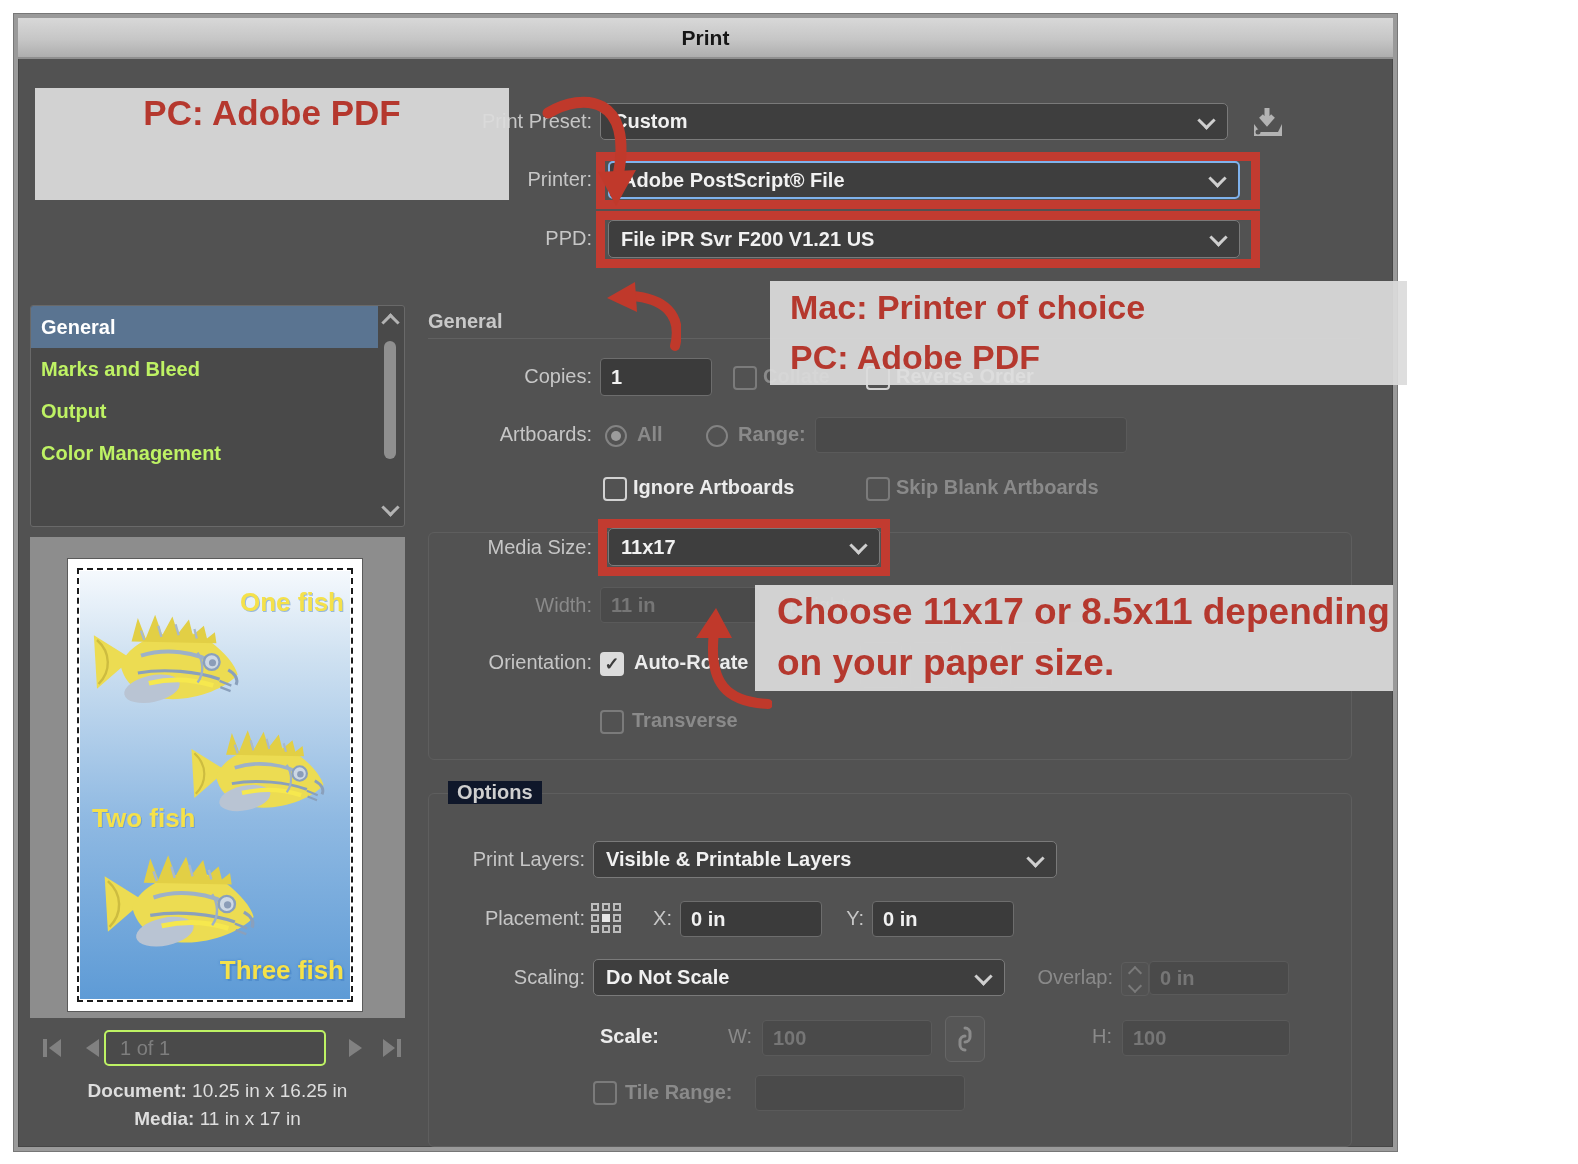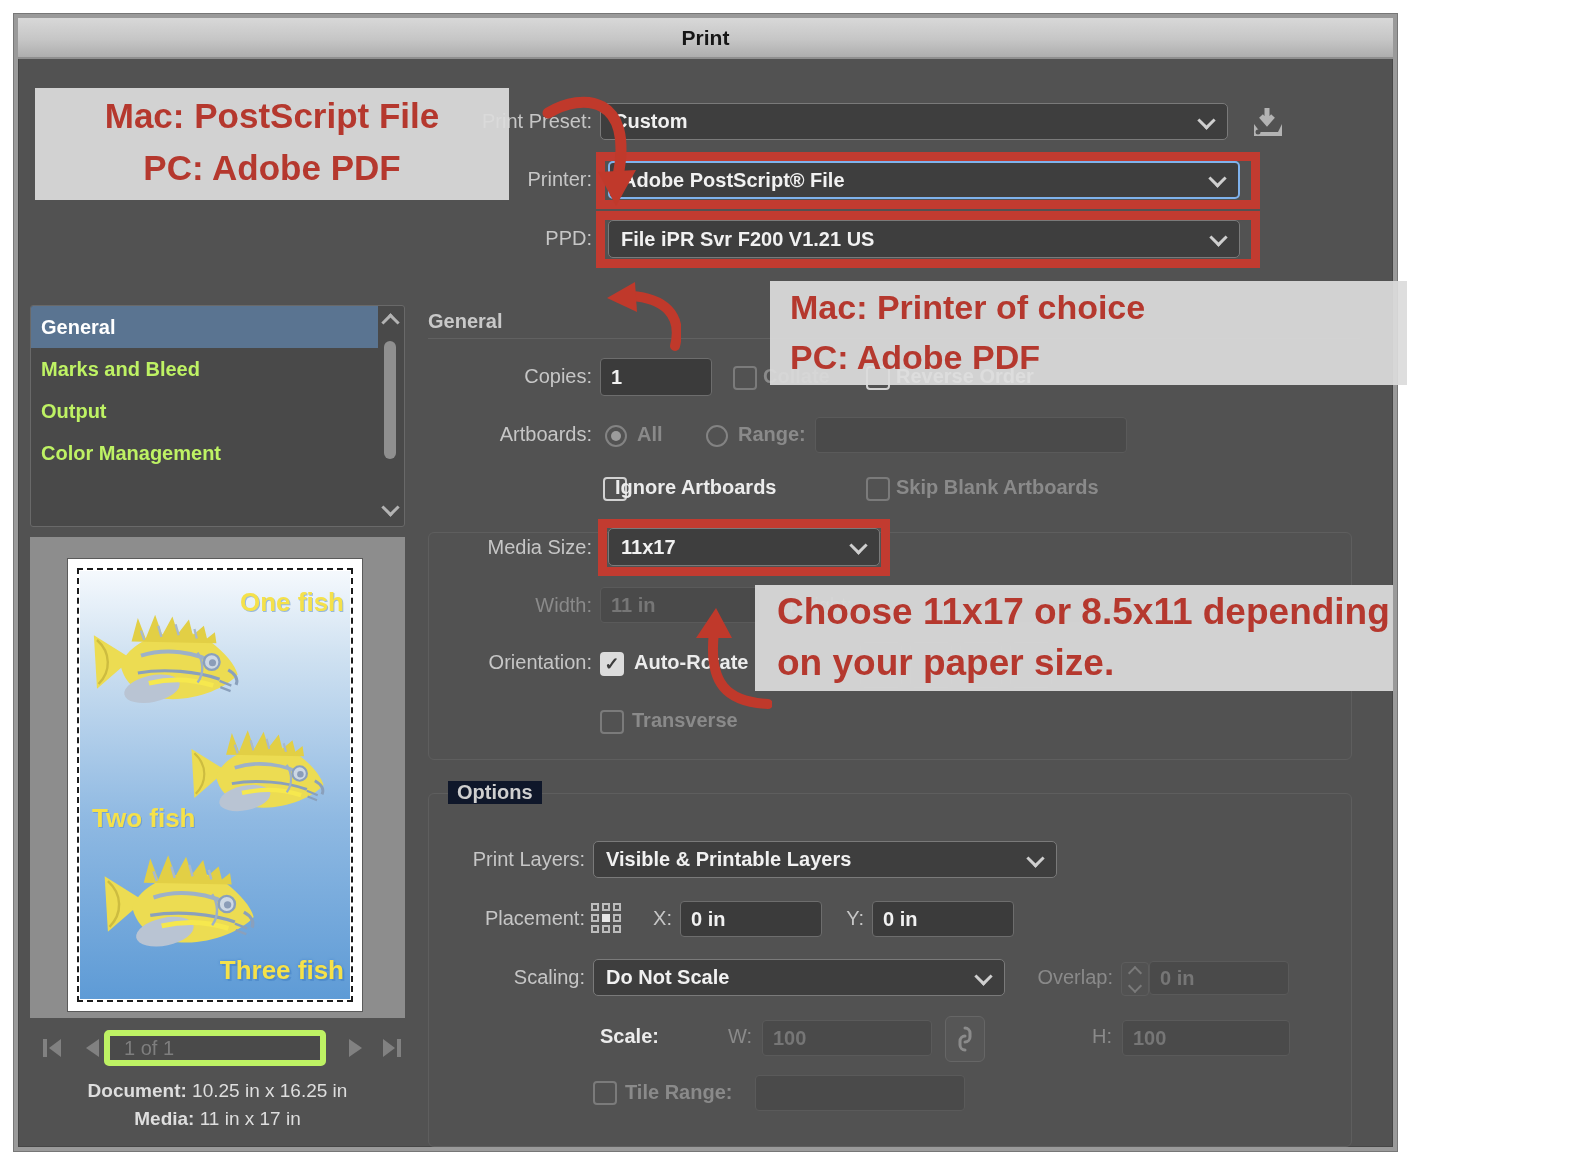--- a/index.html
+++ b/index.html
@@ -48,21 +48,21 @@
   
   .preview{position:absolute;left:12px;top:519px;width:375px;height:481px;background:#8d8d8d;}
   .sheet{position:absolute;left:38px;top:22px;width:294px;height:452px;background:#ffffff;box-shadow:0 0 0 1px #5a5a5a;}
   .dash{position:absolute;left:9px;top:9px;right:9px;bottom:9px;border:2px dashed #1b1b1b;}
   .art{position:absolute;left:12px;top:12px;right:12px;bottom:12px;
        background:linear-gradient(180deg,#f5f9fd 0%,#cfe1f1 20%,#8fb9e2 58%,#5e9bd6 100%);overflow:hidden;}
   .fishlab{position:absolute;font-size:26px;font-weight:700;color:#f5e14a;text-shadow:1px 1px 0 rgba(90,140,200,0.55);white-space:nowrap;}
   .fish{position:absolute;}
   
   .nav-ic{position:absolute;width:24px;height:24px;opacity:0.55;}
-  .pagefield{position:absolute;left:86px;top:1012px;width:222px;height:36px;background:#4a4a4a;border:6px solid #bef264;
+  .pagefield{position:absolute;left:86px;top:1012px;width:222px;height:36px;background:#4a4a4a;border:2px solid #bef264;
              border-radius:5px;color:#7e7e7e;font-size:20px;display:flex;align-items:center;padding-left:14px;box-sizing:border-box;}
   .docinfo{position:absolute;left:12px;width:375px;text-align:center;font-size:19px;color:#dedede;white-space:nowrap;}
   .docinfo b{font-weight:700;}
   
   .proxy{position:absolute;width:34px;height:34px;display:grid;grid-template-columns:repeat(3,8px);grid-template-rows:repeat(3,8px);
          gap:3px;}
   .proxy i{border:2px solid #bdbdbd;box-sizing:border-box;}
   .proxy i.c{background:#e6e6e6;border-color:#e6e6e6;}
   .stepper{position:absolute;width:26px;height:32px;border:1px solid #5d5d5d;border-radius:4px;display:flex;flex-direction:column;
            align-items:center;justify-content:center;gap:3px;}
@@ -199,21 +199,21 @@
     <div class="lbl bright" style="left:878px;top:340px;text-align:left;">Reverse Order</div>
 
     <div class="lbl" style="left:402px;top:398px;width:172px;">Artboards:</div>
     <div class="radio sel" style="left:587px;top:407px;"></div>
     <div class="lbl dim" style="left:619px;top:398px;text-align:left;font-weight:700;">All</div>
     <div class="radio" style="left:688px;top:407px;"></div>
     <div class="lbl dim" style="left:720px;top:398px;text-align:center;font-weight:700;">Range:</div>
     <div class="field off" style="left:797px;top:399px;width:312px;height:36px;"></div>
 
     <div class="cb" style="left:585px;top:459px;"></div>
-    <div class="lbl bright" style="left:597px;top:451px;text-align:left;">Ignore Artboards</div>
+    <div class="lbl bright" style="left:615px;top:451px;text-align:left;">Ignore Artboards</div>
     <div class="cb dim" style="left:848px;top:459px;"></div>
     <div class="lbl dim" style="left:878px;top:451px;text-align:left;font-weight:700;">Skip Blank Artboards</div>
 
     <div class="fset" style="left:410px;top:514px;width:924px;height:228px;"></div>
 
     <div class="lbl" style="left:402px;top:511px;width:172px;">Media Size:</div>
     <div class="redbox" style="left:580px;top:501px;width:292px;height:57px;"></div>
     <div class="dd" style="left:590px;top:510px;width:272px;height:38px;z-index:21;">
       <span class="val">11x17</span>
       <i class="chev"></i>
@@ -282,21 +282,20 @@
       </svg>
     </div>
     <div class="lbl dim" style="left:1062px;top:1000px;width:32px;">H:</div>
     <div class="field off" style="left:1104px;top:1002px;width:168px;height:36px;">100</div>
 
     <div class="cb dim" style="left:575px;top:1063px;"></div>
     <div class="lbl dim" style="left:607px;top:1056px;text-align:left;font-weight:700;">Tile Range:</div>
     <div class="field off" style="left:737px;top:1057px;width:210px;height:36px;"></div>
 
     <div class="note" style="left:17px;top:70px;width:474px;height:112px;text-align:center;">
-      <div class="l" style="font-size:35px;line-height:55px;">Mac: PostScript File</div>
       <div class="l" style="font-size:35px;line-height:50px;">PC: Adobe PDF</div>
     </div>
     <svg class="arrow" style="left:520px;top:70px;" width="110" height="130" viewBox="0 0 110 130">
       <path d="M10 25 C 45 4 96 8 80 88" stroke="#c0392b" stroke-width="11" fill="none" stroke-linecap="round"></path>
       <polygon points="60,84 98,82 78,118" fill="#c0392b"></polygon>
     </svg>
 
     <div class="note" style="left:752px;top:263px;width:637px;height:104px;padding-left:20px;box-sizing:border-box;">
       <div class="l" style="font-size:34px;line-height:52px;">Mac: Printer of choice</div>
       <div class="l" style="font-size:34px;line-height:48px;">PC: Adobe PDF</div>

